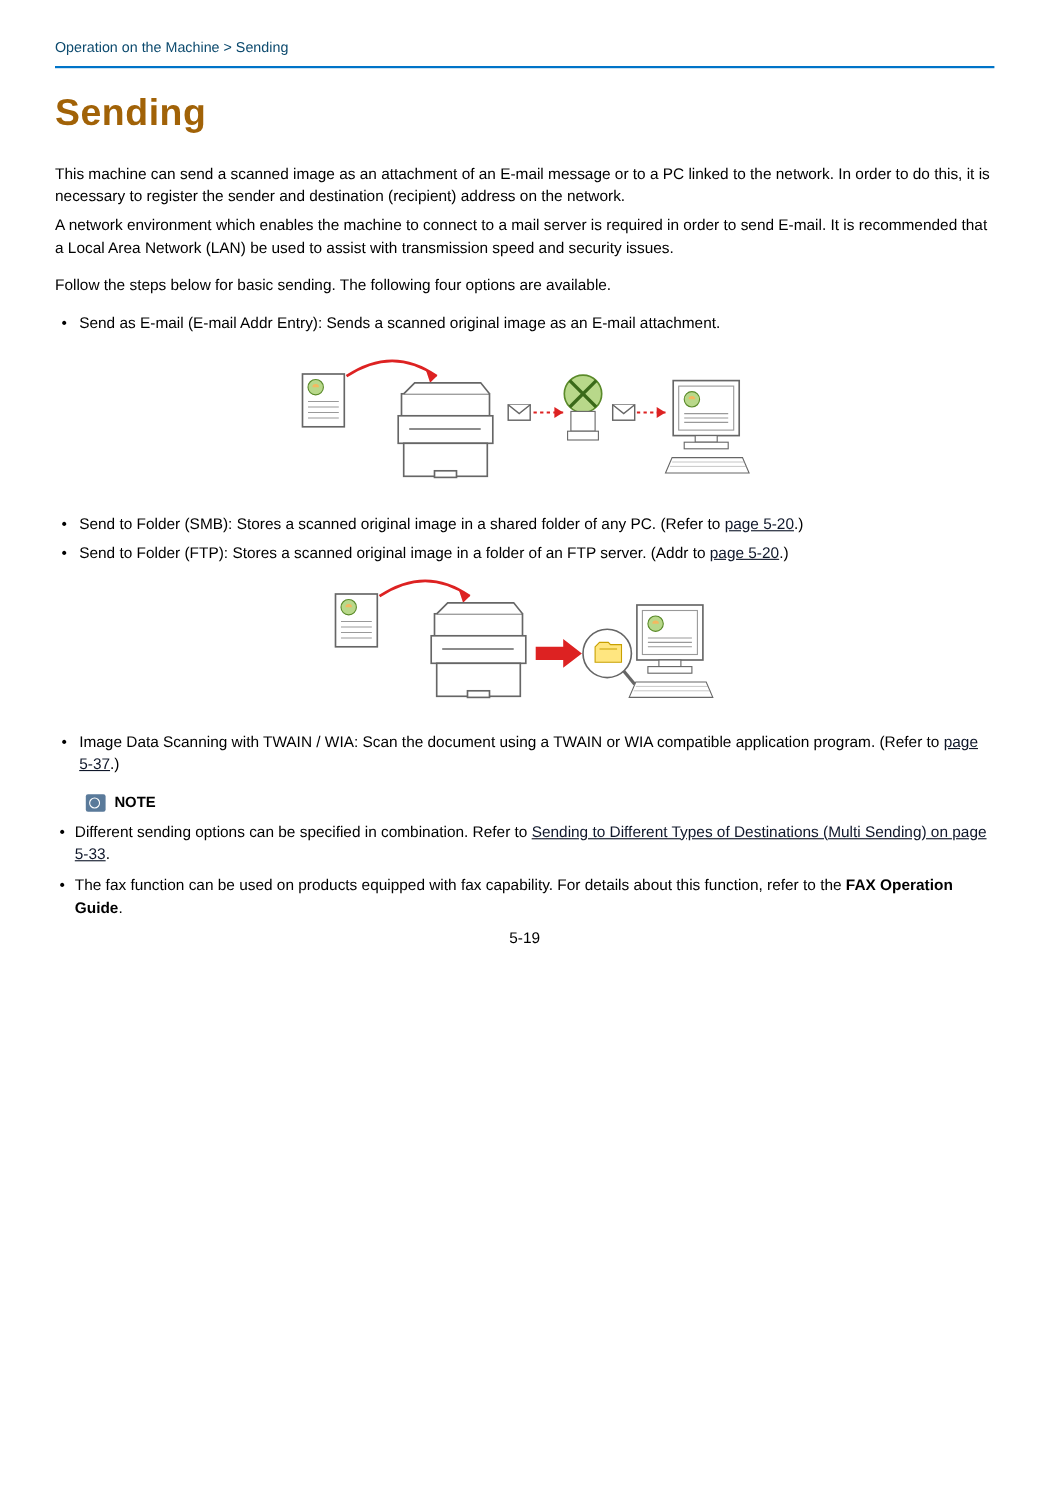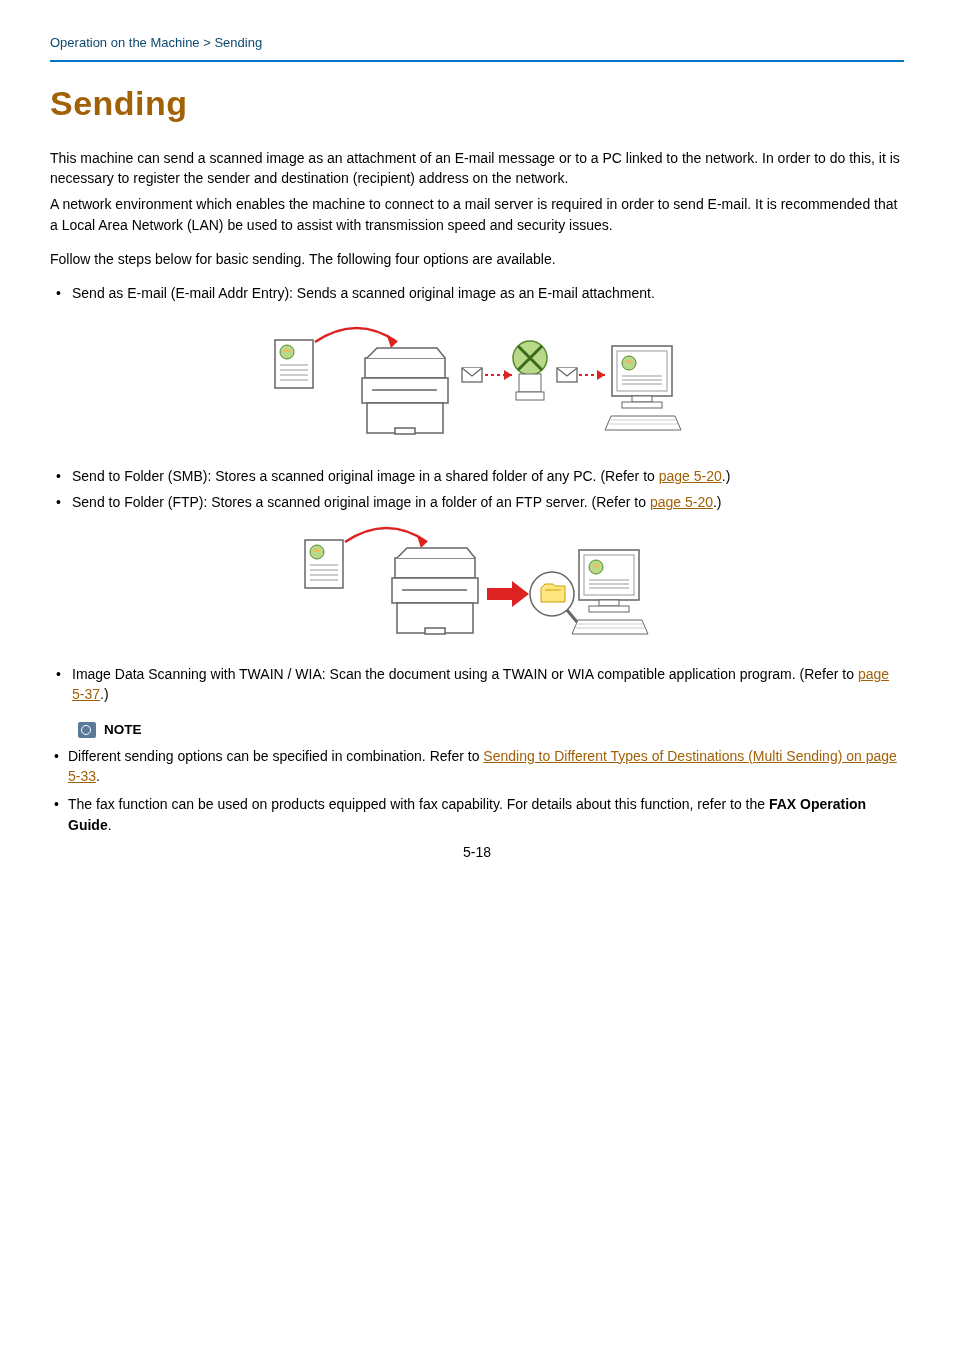--- a/index.html
+++ b/index.html
@@ -49,21 +49,21 @@
     margin-bottom: 6px;
     line-height: 1.45;
   }
   ul.bullet > li::before {
     content: "•";
     position: absolute;
     left: 6px;
     top: 0;
   }
   a.link {
-    color: #a16207;
+    color: #0f172a;
     text-decoration: underline;
   }
   .figure {
     display: flex;
     justify-content: center;
     margin: 14px 0 18px 0;
   }
   .note-box {
     margin-top: 16px;
   }
@@ -202,21 +202,21 @@
     <line x1="342" y1="106" x2="412" y2="106"></line>
   </g>
 </svg>
 </div>
 
 <ul class="bullet">
   <li>
     <span>Send to Folder (SMB): Stores a scanned original image in a shared folder of any PC. (Refer to </span><a href="#" class="link">page 5-20</a><span>.)</span>
   </li>
   <li>
-    <span>Send to Folder (FTP): Stores a scanned original image in a folder of an FTP server. (Refer to </span><a href="#" class="link">page 5-20</a><span>.)</span>
+    <span>Send to Folder (FTP): Stores a scanned original image in a folder of an FTP server. (Addr to </span><a href="#" class="link">page 5-20</a><span>.)</span>
   </li>
 </ul>
 
 <div class="figure">
 <svg class="diagram" width="360" height="120" viewBox="0 0 360 120">
 
   <rect x="8" y="14" width="38" height="48" fill="#fff" stroke="#666" stroke-width="1.5"></rect>
   <circle cx="20" cy="26" r="7" fill="#b8d88a" stroke="#5a8a2a"></circle>
   <path d="M17 26 a3 3 0 0 1 6 0" fill="#f4b860"></path>
   <line x1="13" y1="39" x2="41" y2="39" stroke="#999"></line>
@@ -275,13 +275,13 @@
   <ul class="note-list">
     <li>
       <span>Different sending options can be specified in combination. Refer to </span><a href="#" class="link">Sending to Different Types of Destinations (Multi Sending) on page 5-33</a><span>.</span>
     </li>
     <li>
       <span>The fax function can be used on products equipped with fax capability. For details about this function, refer to the </span><span class="bold">FAX Operation Guide</span><span>.</span>
     </li>
   </ul>
 </div>
 
-<div class="pagenum">5-18</div>
+<div class="pagenum">5-19</div>
 
 </body></html>

